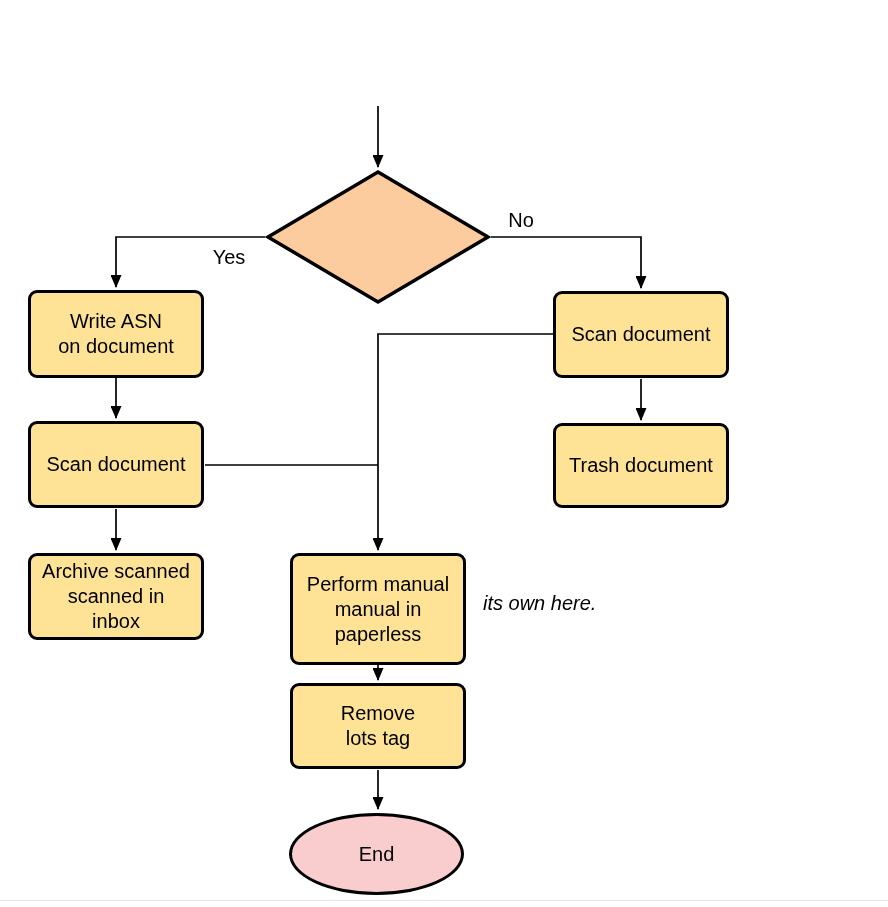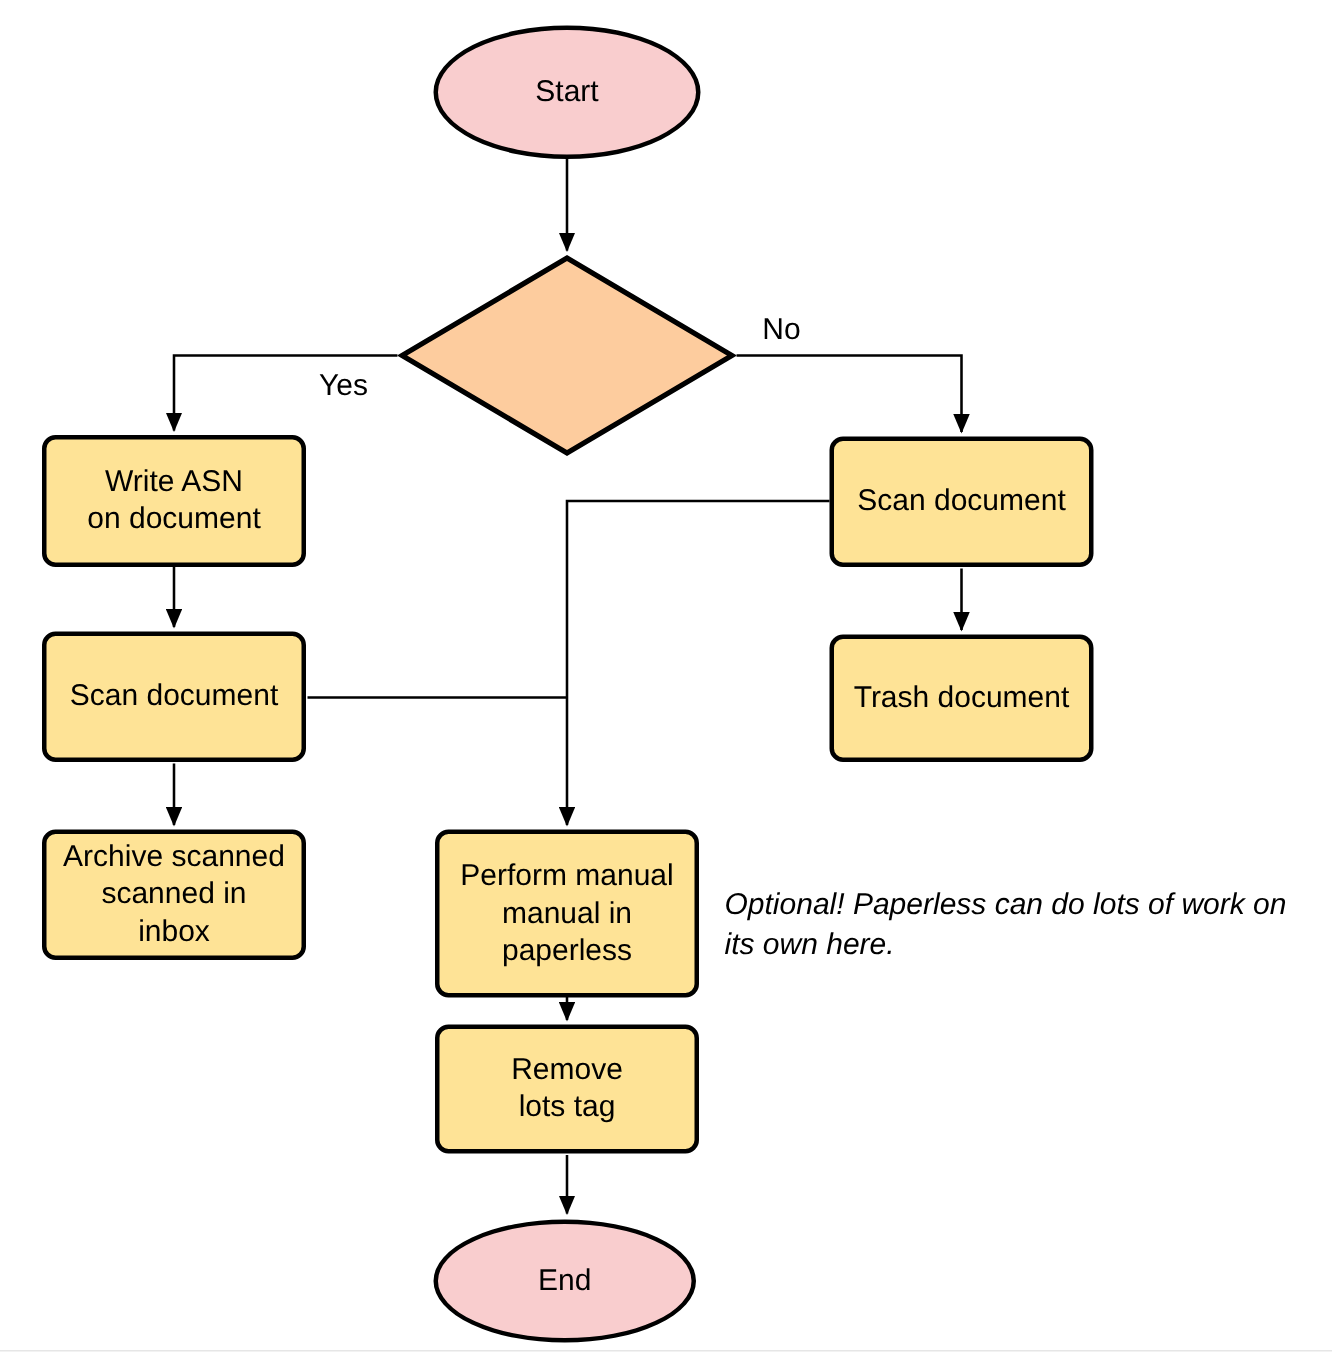--- a/index.html
+++ b/index.html
@@ -101,25 +101,20 @@
       <path d="M116,378 L116,418" marker-end="url(#arrow)"></path>
       <path d="M116,509 L116,550" marker-end="url(#arrow)"></path>
       <path d="M641,379 L641,420" marker-end="url(#arrow)"></path>
       <path d="M553,334 L378,334 L378,550" marker-end="url(#arrow)"></path>
       <path d="M205,465 L378,465"></path>
       <path d="M378,642 L378,680" marker-end="url(#arrow)"></path>
       <path d="M378,770 L378,809" marker-end="url(#arrow)"></path>
     </g>
   </svg>
 
-  <div class="node terminator" style="left:289px; top:17px; width:178px; height:89px;">
-    <div class="label">
-      <span>Start</span>
-    </div>
-  </div>
 
   <div class="node decision" style="left:265px; top:169px; width:226px; height:136px;">
     <svg width="226" height="136" viewBox="0 0 226 136">
       <polygon points="113,3 223,68 113,133 3,68" style="fill:var(--color-decision-fill,#fdcc9e); stroke:var(--color-stroke,#000000); stroke-width:3.5;"></polygon>
     </svg>
   </div>
 
   <div class="node process" style="left:28px; top:290px; width:176px; height:88px;">
     <div class="label">
       <span>Write ASN</span>
@@ -171,19 +166,18 @@
   <div class="node terminator" style="left:289px; top:813px; width:175px; height:82px;">
     <div class="label">
       <span>End</span>
     </div>
   </div>
 
   <div class="edge-label" style="left:203px; top:209px; width:52px;margin-top:37px;">Yes</div>
   <div class="edge-label" style="left:497px; top:209px; width:48px;">No</div>
 
   <div class="note" style="left:483px; top:590px;">
-    <span>Optional! Paperless can do lots of work on</span>
     <span>its own here.</span>
   </div>
 
   <div class="page-edge"></div>
 
 </div>
 
 </body></html>

